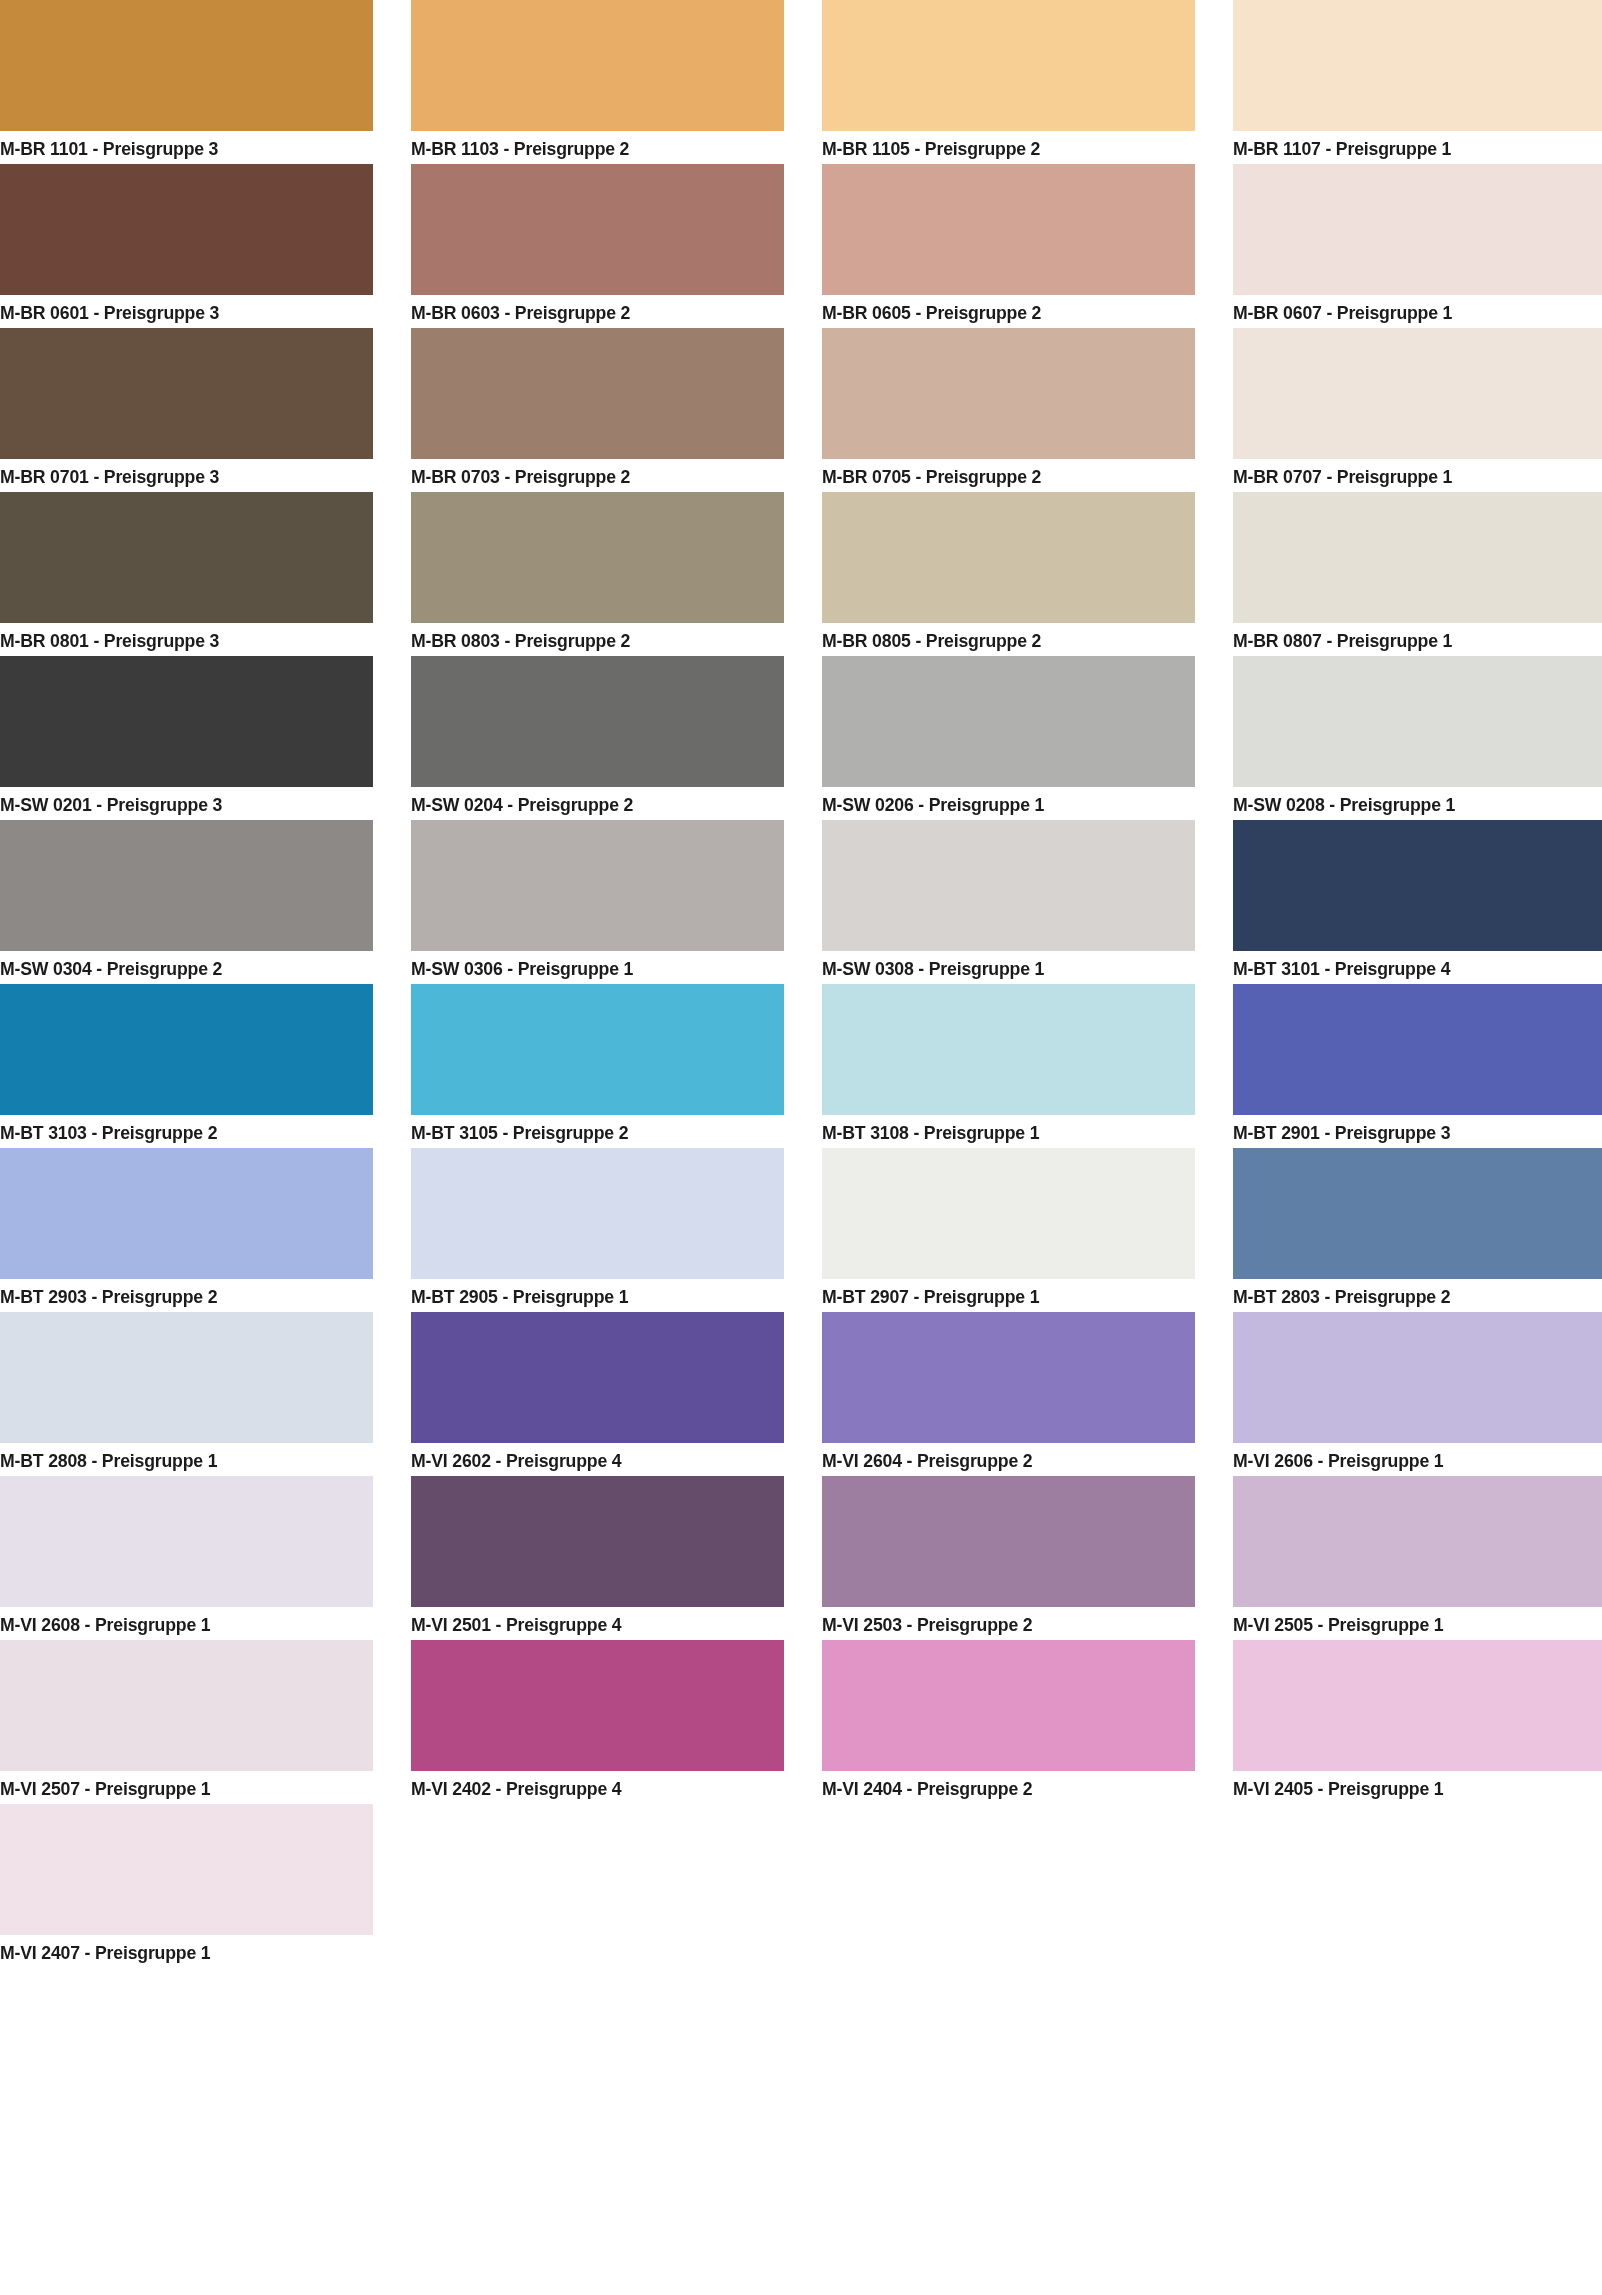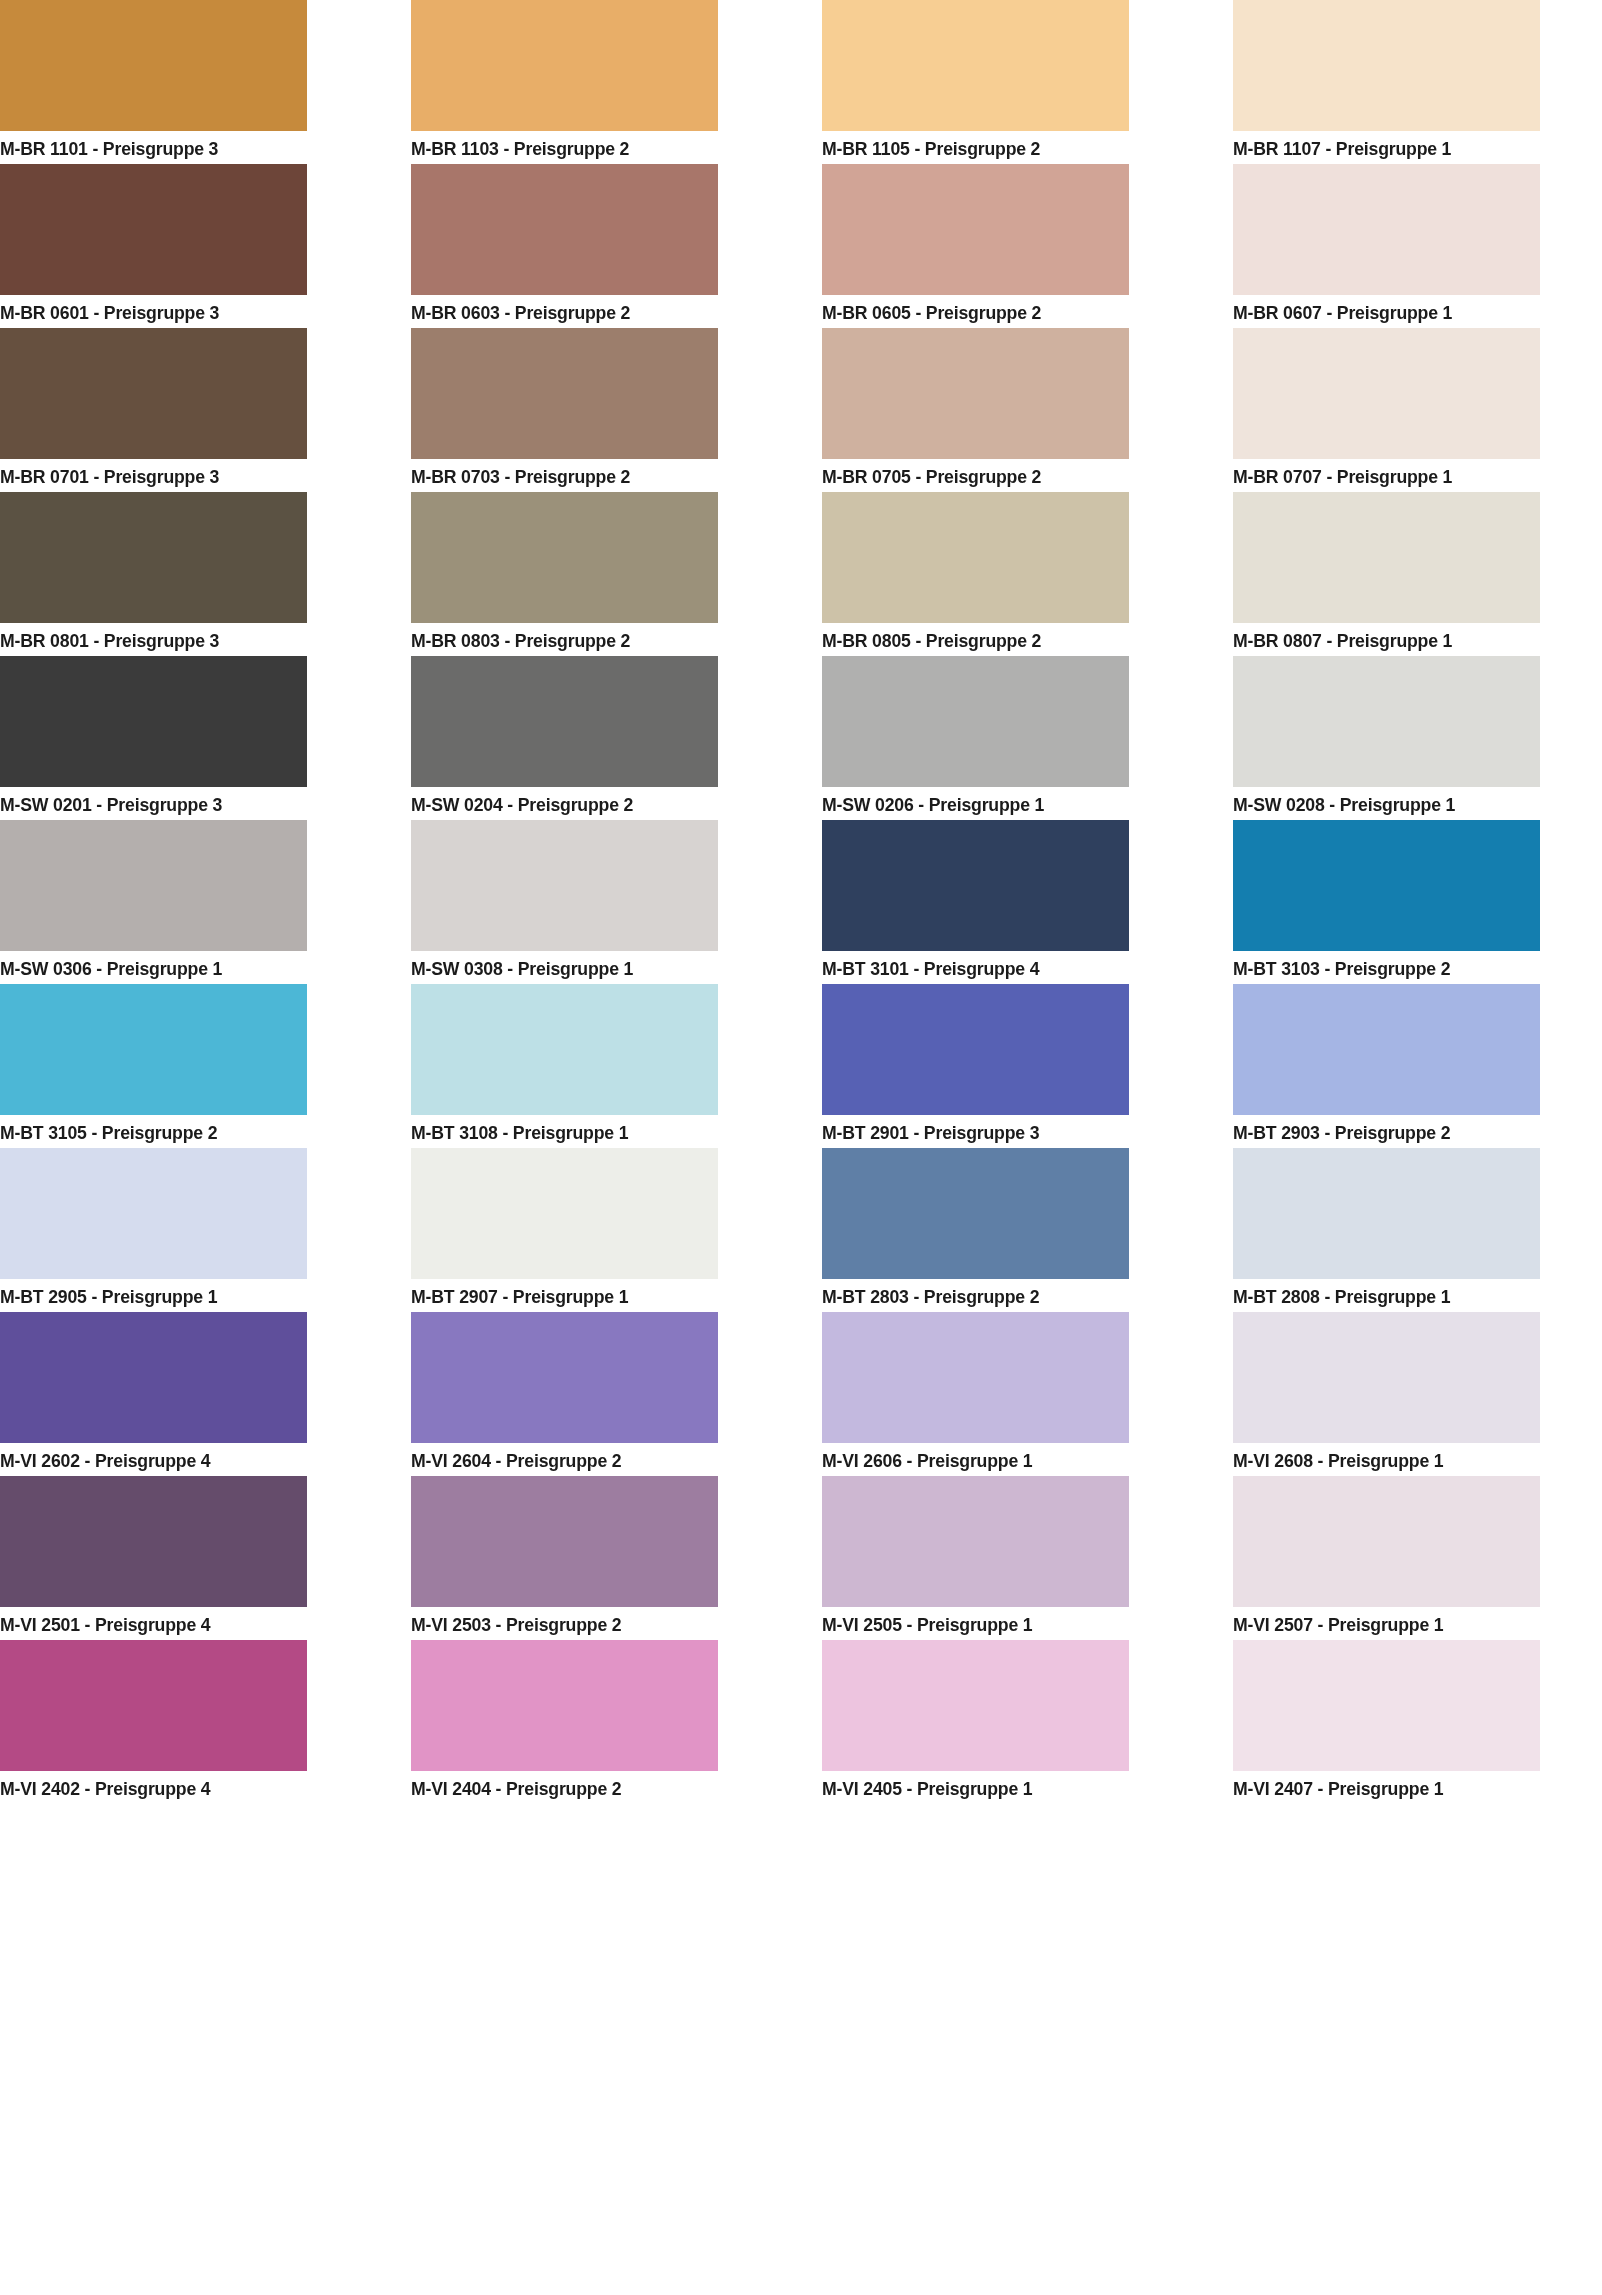--- a/index.html
+++ b/index.html
@@ -21,21 +21,21 @@
     column-gap: 38px;
     grid-auto-rows: 164px;
     width: 1602px;
     height: 2295px;
     box-sizing: border-box;
   }
 
   .swatch-cell {
     display: flex;
     flex-direction: column;
-    width: 307px;
+    width: 373px;
     height: 164px;
     box-sizing: border-box;
     overflow: hidden;
   }
 
   .swatch-chip {
     width: 373px;
     height: 131px;
     flex: 0 0 131px;
   }
@@ -134,20 +134,24 @@
     </div>
     <div class="swatch-cell">
       <div class="swatch-chip" style="background: rgb(176, 176, 175);"></div>
       <div class="swatch-label">M-SW 0206 - Preisgruppe 1</div>
     </div>
     <div class="swatch-cell">
       <div class="swatch-chip" style="background: rgb(220, 220, 216);"></div>
       <div class="swatch-label">M-SW 0208 - Preisgruppe 1</div>
     </div>
     <div class="swatch-cell">
+      <div class="swatch-chip" style="background: rgb(141, 137, 134);"></div>
+      <div class="swatch-label">M-SW 0304 - Preisgruppe 2</div>
+    </div>
+    <div class="swatch-cell">
       <div class="swatch-chip" style="background: rgb(180, 175, 173);"></div>
       <div class="swatch-label">M-SW 0306 - Preisgruppe 1</div>
     </div>
     <div class="swatch-cell">
       <div class="swatch-chip" style="background: rgb(215, 211, 209);"></div>
       <div class="swatch-label">M-SW 0308 - Preisgruppe 1</div>
     </div>
     <div class="swatch-cell">
       <div class="swatch-chip" style="background: rgb(47, 64, 94);"></div>
       <div class="swatch-label">M-BT 3101 - Preisgruppe 4</div>

